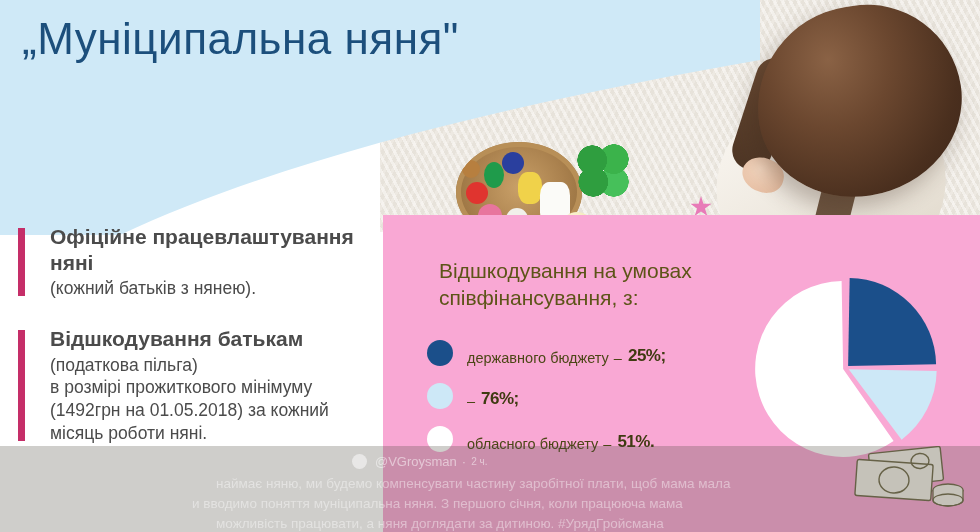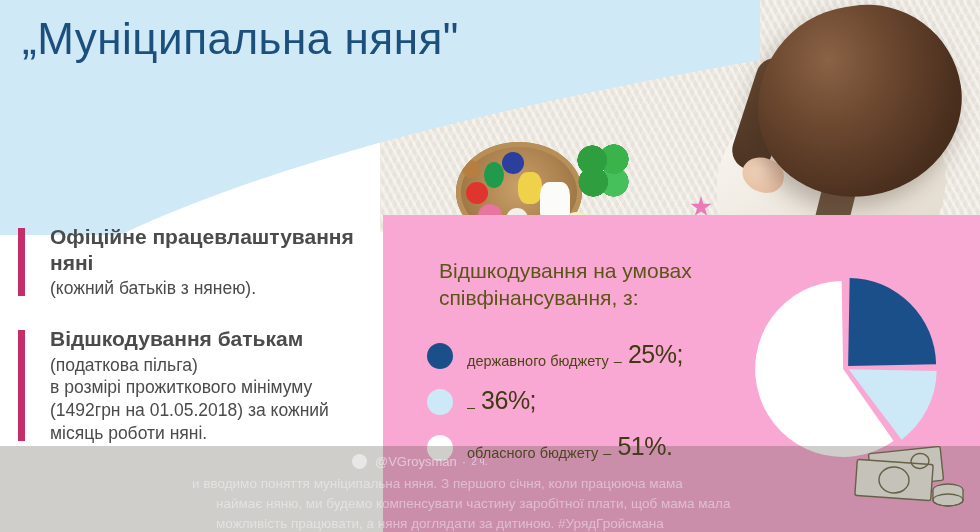--- a/index.html
+++ b/index.html
@@ -193,22 +193,22 @@
     margin-right: 14px;
   }
   .legend-label {
     font-size: 14.5px;
     color: #4c4616;
     font-weight: 500;
     margin-right: 5px;
   }
   .legend-dash { font-size: 14.5px; color: #4c4616; margin-right: 6px; }
   .legend-value {
-    font-size: 25px;
-    font-weight: normal;
+    font-size: 17px;
+    font-weight: bold;
     color: #3f3a11;
     letter-spacing: -.5px;
   }
 
   
   .pie-wrap {
     position: absolute;
     left: 372px; top: 62px;
     width: 182px; height: 182px;
   }
@@ -324,21 +324,21 @@
       <div class="legend-row">
         <span class="legend-dot" style="background:#1b4f8a;"></span>
         <span class="legend-label">державного бюджету</span>
         <span class="legend-dash">–</span>
         <span class="legend-value">25%;</span>
       </div>
 
       <div class="legend-row">
         <span class="legend-dot" style="background:#cde8f7;"></span>
         <span class="legend-dash">–</span>
-        <span class="legend-value">36%;</span>
+        <span class="legend-value">76%;</span>
       </div>
 
       <div class="legend-row">
         <span class="legend-dot" style="background:#ffffff;"></span>
         <span class="legend-label">обласного бюджету</span>
         <span class="legend-dash">–</span>
         <span class="legend-value">51%.</span>
       </div>
 
     </div>
@@ -370,19 +370,19 @@
   </div>
 
   <div class="tweet-overlay">
     <div class="tweet-handle">
       <span class="tweet-avatar"></span>
       <span class="tweet-handle-text">@VGroysman</span>
       <span class="tweet-dot">·</span>
       <span class="tweet-time">2 ч.</span>
     </div>
     <div class="tweet-body">
+      <div class="tweet-line l2">наймає няню, ми будемо компенсувати частину заробітної плати, щоб мама мала</div>
       <div class="tweet-line l1">и вводимо поняття муніципальна няня. З першого січня, коли працююча мама</div>
-      <div class="tweet-line l2">наймає няню, ми будемо компенсувати частину заробітної плати, щоб мама мала</div>
       <div class="tweet-line l3">можливість працювати, а няня доглядати за дитиною. #УрядГройсмана</div>
     </div>
   </div>
 
 </div>
 
 </body></html>

